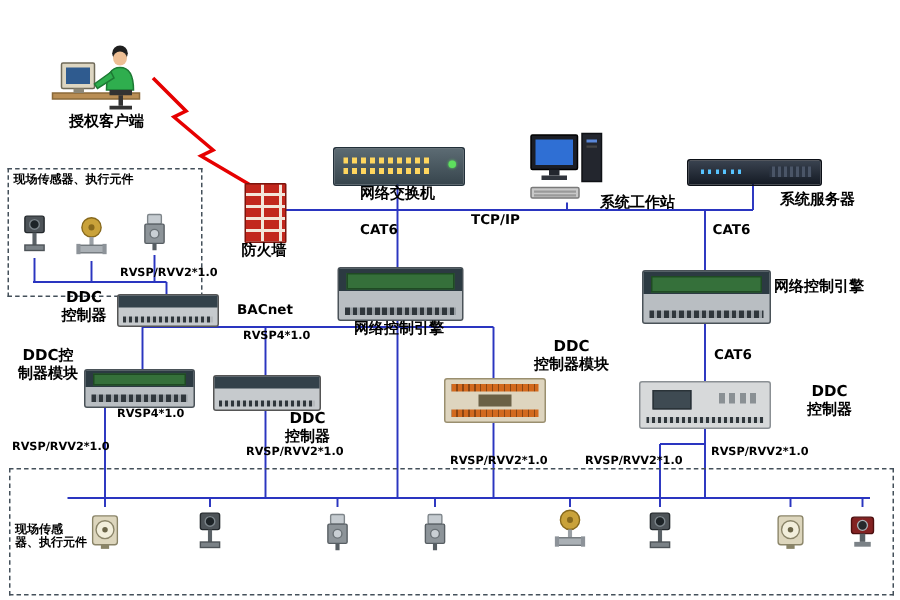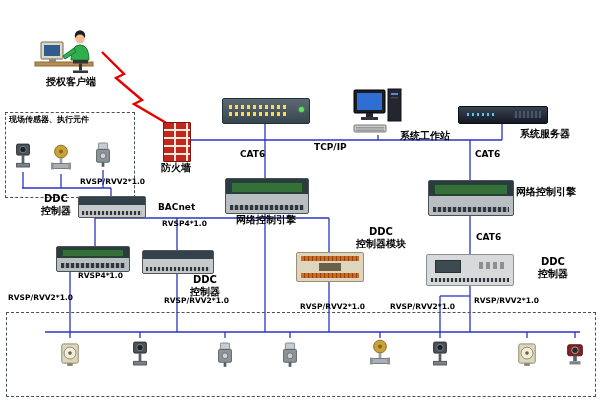--- a/index.html
+++ b/index.html
@@ -142,20 +142,22 @@
     <line x1="225" y1="332" x2="225" y2="338"></line>
     <line x1="290" y1="332" x2="290" y2="338"></line>
     <line x1="380" y1="332" x2="380" y2="338"></line>
     <line x1="527" y1="332" x2="527" y2="338"></line>
     <line x1="575" y1="332" x2="575" y2="338"></line>
   </svg>
 
   <div class="zone" style="left:5px;top:112px;width:128px;height:84px"></div>
   <div class="zone" style="left:6px;top:312px;width:588px;height:83px"></div>
   <div class="lbl s ta-l" style="left:9px;top:115px;font-size:8px">现场传感器、执行元件</div>
+  <div class="lbl s ta-l" style="left:10px;top:348px;width:54px;font-size:8px">现场传感
+器、执行元件</div>
 
   <svg class="node" style="left:33px;top:26px" width="76" height="48" viewBox="0 0 76 48">
     <rect x="2" y="36" width="58" height="4" fill="#b98e55" stroke="#8a6a3a"></rect>
     <rect x="8" y="16" width="22" height="17" rx="1" fill="#ddd6c2" stroke="#6f6a58"></rect>
     <rect x="11" y="19" width="16" height="11" fill="#2f5b8f"></rect>
     <rect x="16" y="33" width="7" height="3" fill="#8d8878"></rect>
     <circle cx="47" cy="9.5" r="5.2" fill="#1f1f1f"></circle>
     <circle cx="47" cy="13" r="4.6" fill="#eebf95"></circle>
     <path d="M38 34 Q38 19 47 19 Q56 19 56 34 Z" fill="#2fae4e" stroke="#1d7a34"></path>
     <path d="M41 22 L30 30 L32 33 L43 26 Z" fill="#2fae4e" stroke="#1d7a34"></path>
@@ -166,20 +168,21 @@
   <div class="lbl" style="left:34px;top:76px;width:74px">授权客户端</div>
 
   <div class="firewall"></div>
   <div class="lbl" style="left:146px;top:162px;width:60px">防火墙</div>
 
   <div class="switch">
     <div class="ports p1"></div>
     <div class="ports p2"></div>
     <div class="led"></div>
   </div>
+  <div class="lbl" style="left:222px;top:124px;width:86px">网络交换机</div>
 
   <svg class="node" style="left:352px;top:85px" width="52" height="50" viewBox="0 0 52 50">
     <rect x="36" y="4" width="13" height="32" fill="#23262e" stroke="#0f1115"></rect>
     <rect x="39" y="8" width="7" height="2" fill="#5a87d8"></rect>
     <rect x="39" y="12" width="7" height="1.5" fill="#444"></rect>
     <rect x="2" y="5" width="31" height="23" rx="1" fill="#1b1e26" stroke="#000"></rect>
     <rect x="5" y="8" width="25" height="17" fill="#2f6fd4"></rect>
     <rect x="14" y="28" width="7" height="4" fill="#23262e"></rect>
     <rect x="9" y="32" width="17" height="3" fill="#30343c"></rect>
     <rect x="2" y="40" width="32" height="7" rx="1" fill="#c9c9c9" stroke="#7a7a7a"></rect>
@@ -216,20 +219,22 @@
   </div>
   <div class="lbl" style="left:34px;top:193px;width:44px">DDC
 控制器</div>
 
   <div class="engine" style="left:56px;top:246px;width:72px;height:24px">
     <div class="etop" style="height:11px">
         <div class="pcb" style="top:2px;height:6px"></div>
       </div>
     <div class="eterms"></div>
   </div>
+  <div class="lbl" style="left:8px;top:232px;width:48px">DDC控
+制器模块</div>
 
   <div class="ddc" style="left:142px;top:250px;width:70px;height:22px">
     <div class="dtop"></div>
     <div class="dterms"></div>
   </div>
   <div class="lbl" style="left:182px;top:274px;width:46px">DDC
 控制器</div>
 
   <div class="iomod">
     <div class="strip st"></div>

